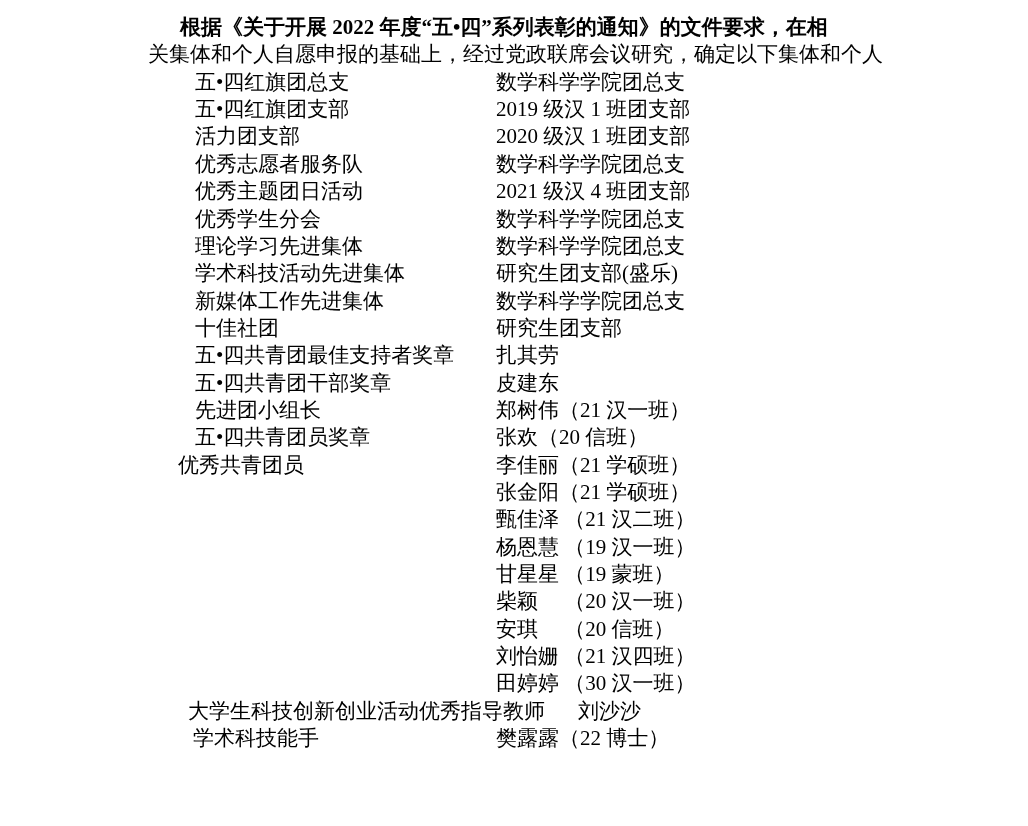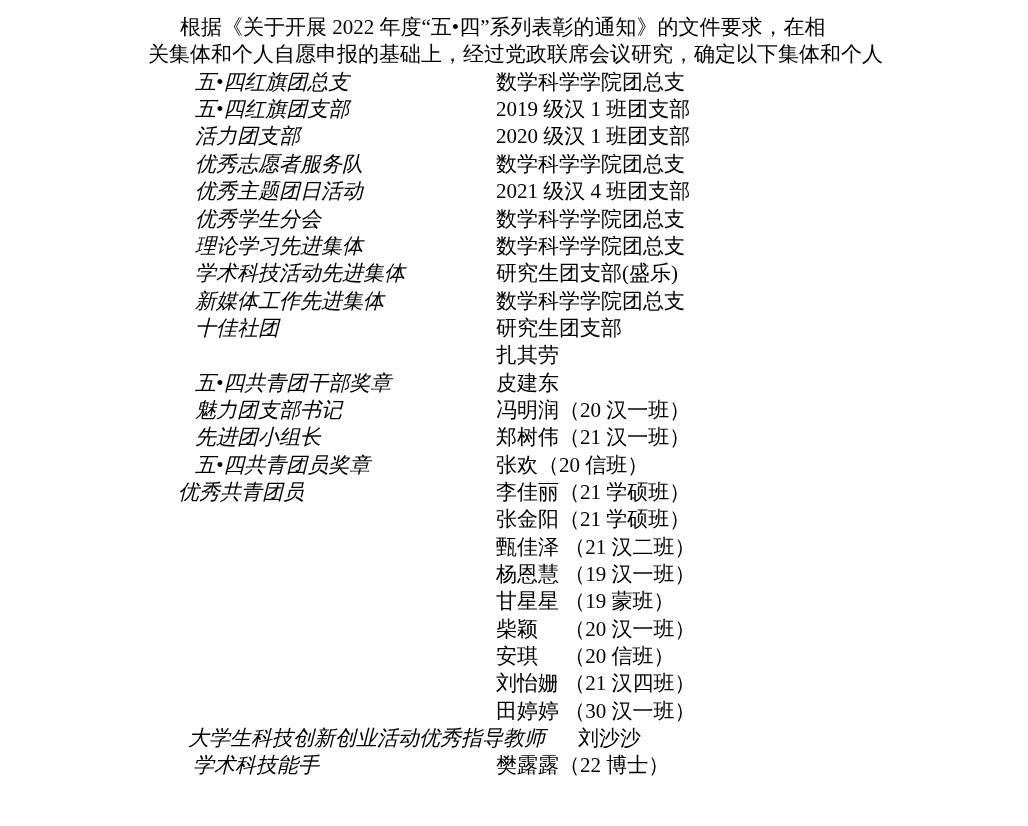--- a/index.html
+++ b/index.html
@@ -23,36 +23,37 @@
     width: 760px;
   }
   .intro-line {
     font-size: 21px;
     line-height: 27.4px;
     height: 27.4px;
     white-space: pre;
   }
   .intro-line.indent {
     text-indent: 32px;
+    font-weight: bold;
   }
   .rows {
     position: relative;
   }
   .row {
     position: relative;
     height: 27.35px;
     font-size: 21px;
     line-height: 27.35px;
   }
   .award, .recipient {
     position: absolute;
     top: 0;
     white-space: pre;
   }
-  .award { left: 47px; font-style: italic; }
+  .award { left: 47px; }
   .recipient { left: 348px; }
 </style>
 </head>
 <body>
 
 <div class="page">
   <div class="content">
     <div>
       <div class="intro-line indent">根据《关于开展 2022 年度“五•四”系列表彰的通知》的文件要求，在相</div>
       <div class="intro-line">关集体和个人自愿申报的基础上，经过党政联席会议研究，确定以下集体和个人</div>
@@ -92,29 +93,26 @@
         </div>
         <div class="row">
           <span class="award">新媒体工作先进集体</span>
           <span class="recipient">数学科学学院团总支</span>
         </div>
         <div class="row">
           <span class="award">十佳社团</span>
           <span class="recipient">研究生团支部</span>
         </div>
         <div class="row">
+          <span class="award">五•四共青团最佳支持者奖章</span>
           <span class="recipient">扎其劳</span>
         </div>
         <div class="row">
           <span class="award">五•四共青团干部奖章</span>
           <span class="recipient">皮建东</span>
-        </div>
-        <div class="row">
-          <span class="award">魅力团支部书记</span>
-          <span class="recipient">冯明润（20 汉一班）</span>
         </div>
         <div class="row">
           <span class="award">先进团小组长</span>
           <span class="recipient">郑树伟（21 汉一班）</span>
         </div>
         <div class="row">
           <span class="award">五•四共青团员奖章</span>
           <span class="recipient">张欢（20 信班）</span>
         </div>
         <div class="row">

